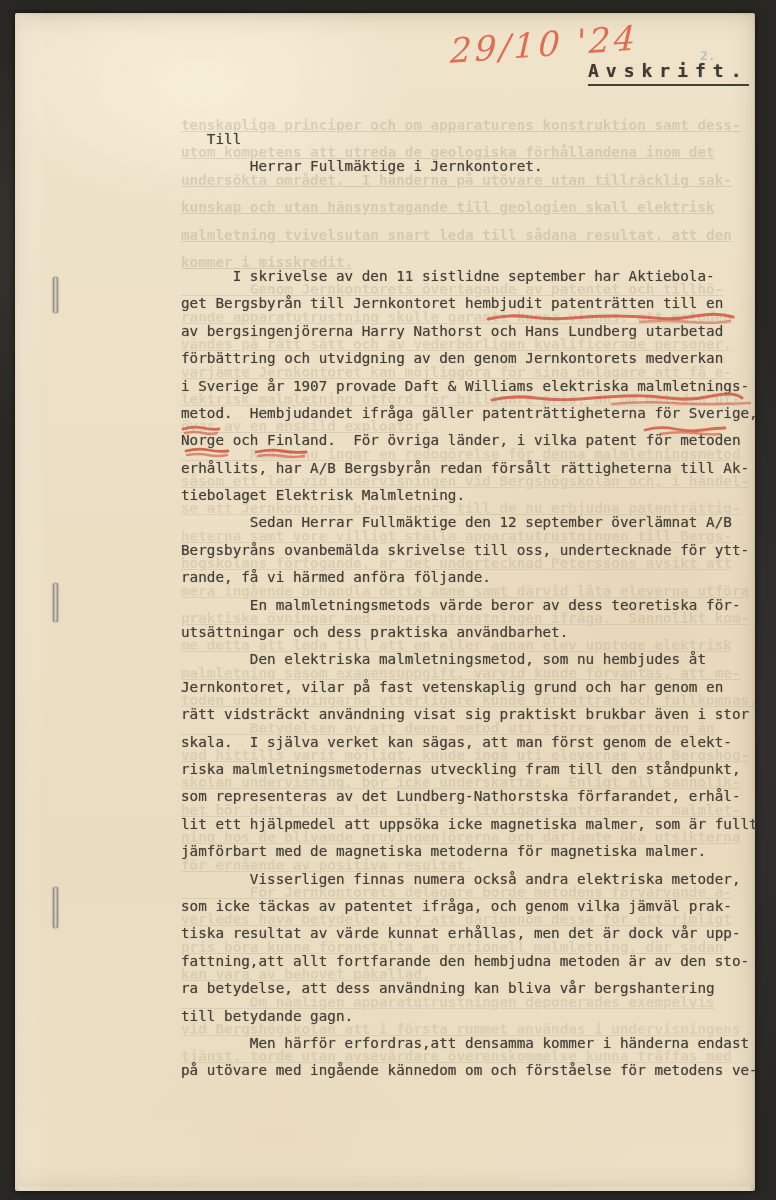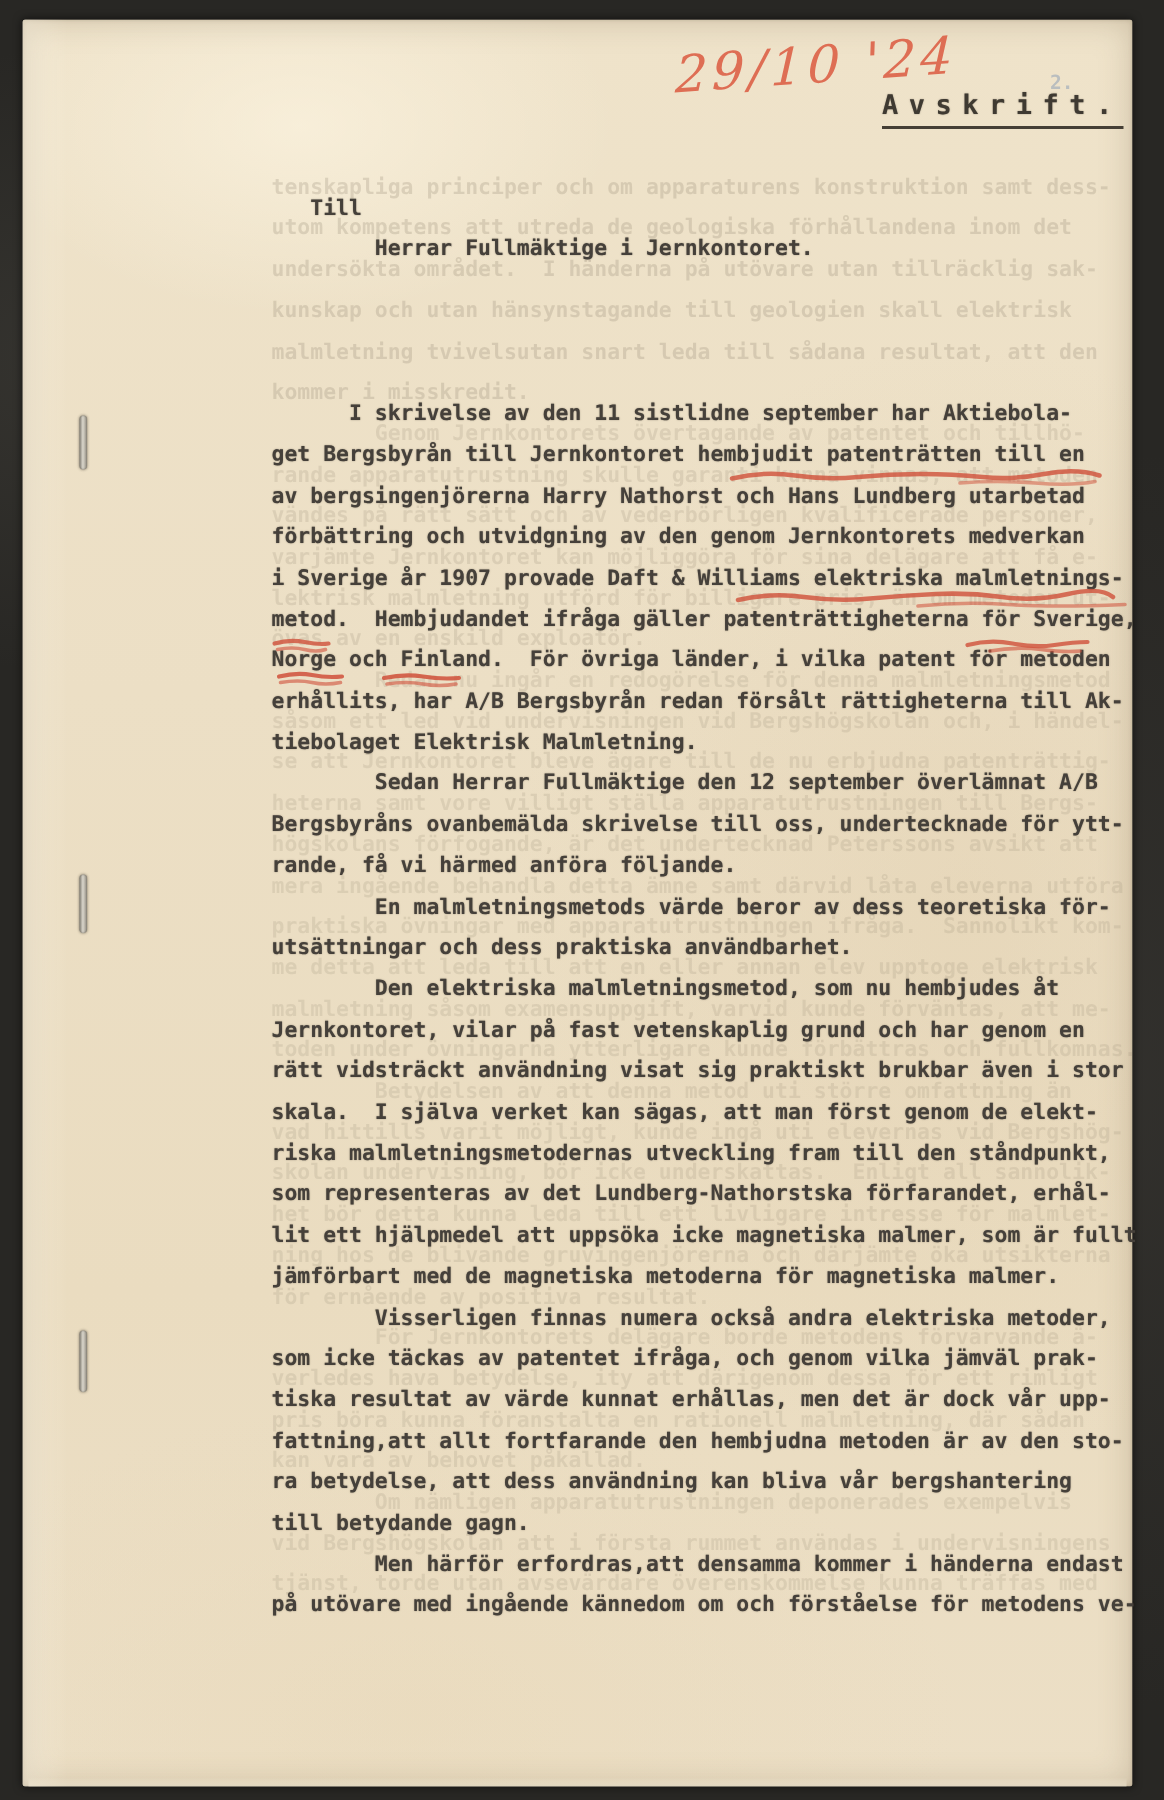--- a/index.html
+++ b/index.html
@@ -50,23 +50,23 @@
     font-size:18px;font-weight:700;color:#3f3a32;letter-spacing:7px;white-space:nowrap;
     border-bottom:2px solid #453f35;padding-bottom:3px;
     text-shadow:0 0 1px rgba(60,50,40,.5);
   }
   #ghost-page-number{
     position:absolute;left:700px;top:48px;font-size:13px;color:#aeb6bd;opacity:.8;
     font-weight:700;
   }
   .text-layer{position:absolute;left:181px;white-space:pre;}
   .text-layer .line{height:27.4px;line-height:27.4px;font-size:14.3px;white-space:pre;}
-  #body-layer{top:126px;color:#45403a;font-weight:700;text-shadow:0 0 1px rgba(62,53,42,.55);}
+  #body-layer{top:126px;color:#45403a;font-weight:400;text-shadow:0 0 1px rgba(62,53,42,.55);}
   #ghost-layer{top:112px;color:#93897369;font-weight:700;filter:blur(.35px);}
-  #ghost-layer .line{opacity:.62;}
+  #ghost-layer .line{opacity:.62;text-decoration:underline;}
   #ghost-layer .line:nth-child(n+7){opacity:.48;}
   #ghost-layer .line:nth-child(n+13){opacity:.44;}
   #red-marks{position:absolute;left:0;top:0;pointer-events:none;}
   #red-marks path{stroke:#d0503a;fill:none;stroke-linecap:round;}
 </style>
 </head>
 <body>
 
 <div id="backdrop"></div>
 

